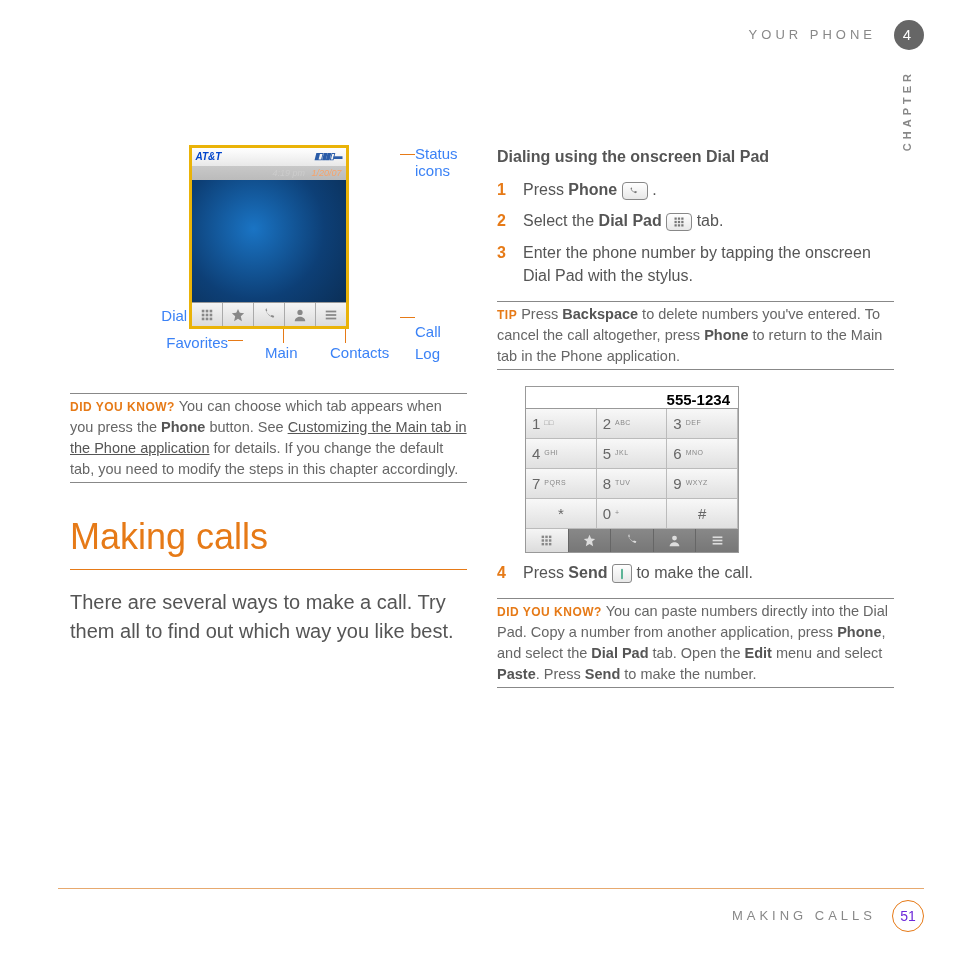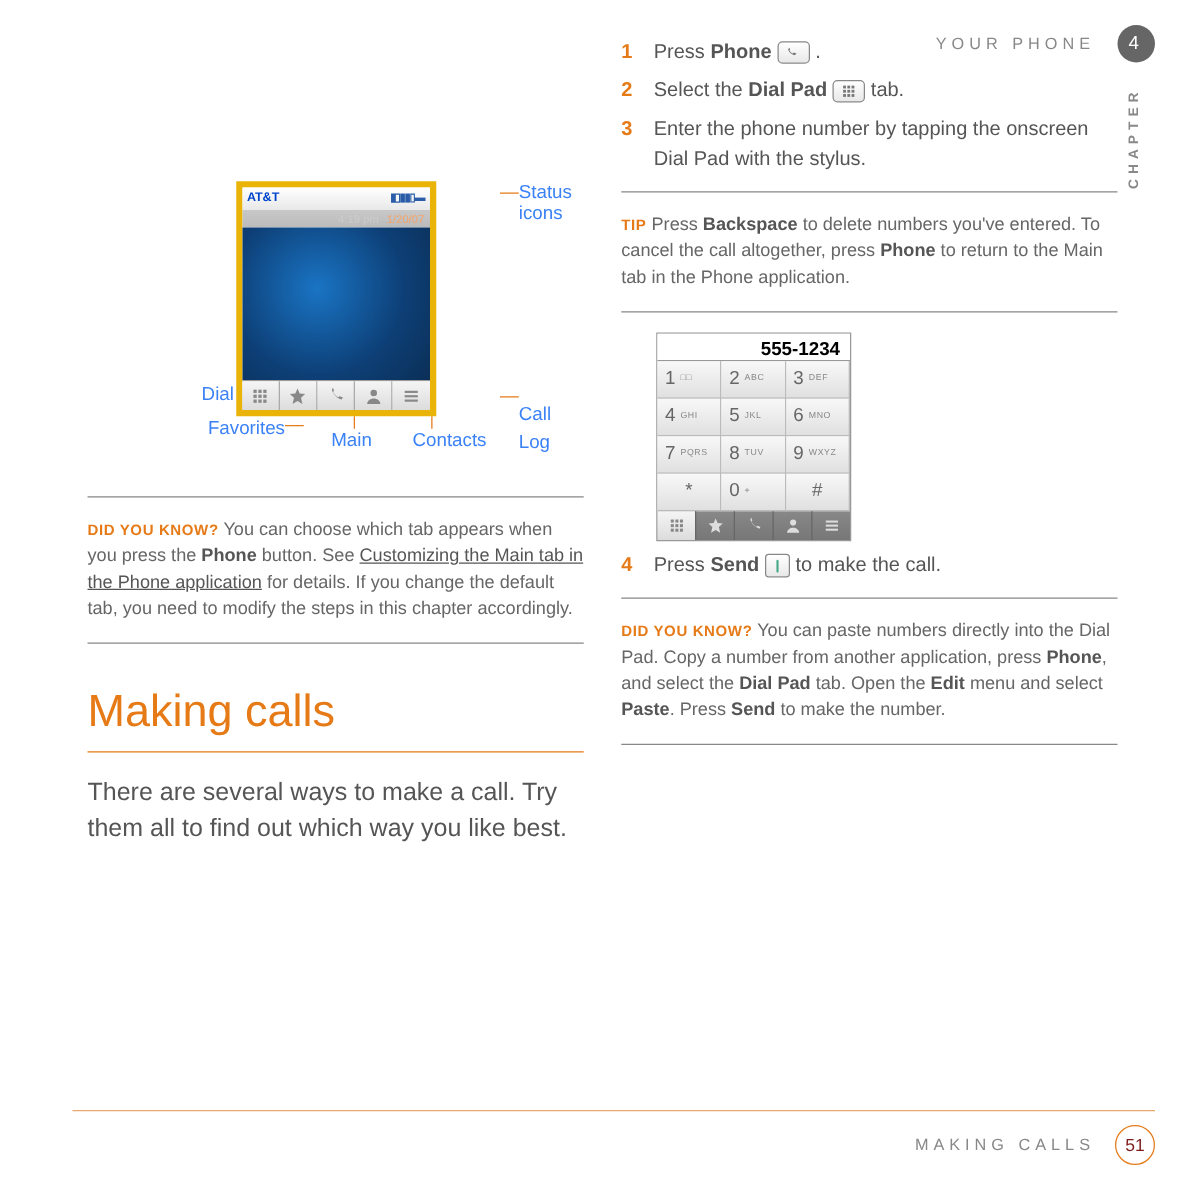--- a/index.html
+++ b/index.html
@@ -49,23 +49,24 @@
     letter-spacing: 4px;
     font-size: 11px;
     color: #888;
     font-weight: 600;
   }
 
   
   .phone-area { margin-top: 115px; display: flex; flex-direction: column; align-items: center; position: relative; }
   .phone-mock {
     width: 160px;
-    border: 5px solid #eab308;
+    border: 3px solid #eab308;
     background: #fff;
     position: relative;
+    font-style: italic;
   }
   .pm-status {
     height: 18px;
     background: linear-gradient(#fff,#e8e8e8);
     font-size: 10px;
     color: #0044cc;
     font-weight: bold;
     padding: 2px 4px;
     display: flex; justify-content: space-between; align-items: center;
   }
@@ -103,21 +104,21 @@
   .ann-call-log { top: 275px; left: 345px; margin-top: 16px; }
   .ann-contacts { top: 312px; left: 260px; }
   .ann-dial-pad { top: 275px; left: 73px; text-align:right; width:75px;}
   .ann-favorites { top: 302px; left: 73px; text-align:right; width:85px;}
   .ann-main { top: 312px; left: 195px; }
 
   
   .info-box {
     border-top: 1px solid #888;
     border-bottom: 1px solid #888;
-    padding: 16px 0;
+    padding: 2px 0;
     font-size: 14.5px;
     color: #666;
     margin: 14px 0;
   }
   .info-box .lead {
     color: #e67a17;
     font-weight: 700;
     font-size: 12px;
     letter-spacing: 0.5px;
   }
@@ -169,21 +170,21 @@
     min-width: 26px;
   }
   .inline-icon.vert {
     min-width: 14px; height: 19px; padding:1px 3px;
     border-radius: 3px;
   }
   .inline-icon svg { width: 12px; height: 12px; fill: #777; }
 
   
   .dialpad-mock {
-    width: 156px;
+    width: 214px;
     margin: 16px 0 8px 28px;
     border: 1px solid #999;
   }
   .dp-display {
     height: 22px; background: #fff; color: #000;
     font-weight: 700; font-size: 15px;
     text-align: right; padding: 2px 8px;
     border-bottom: 1px solid #999;
     font-family: Arial, sans-serif;
   }
@@ -230,21 +231,21 @@
     position: absolute;
     bottom: 65px; left: 58px; right: 30px;
     height: 1px; background: #e7a96f;
   }
   .footer-text { letter-spacing: 4px; font-size: 13px; color: #888; }
   .page-circle {
     width: 32px; height: 32px;
     border: 1.5px solid #e67a17;
     border-radius: 50%;
     display: flex; align-items: center; justify-content: center;
-    color: #7f1d1d; font-size: 14px;
+    color: #6d28d9; font-size: 14px;
   }
 </style>
 </head>
 <body>
 
 <div class="header-right">
   <span>YOUR PHONE</span>
   <span class="chapter-circle">4</span>
 </div>
 <div class="chapter-vert">CHAPTER</div>
@@ -323,20 +324,21 @@
 
     <div class="info-box">
       <span class="lead">DID YOU KNOW?</span><span> You can choose which tab appears when you press the </span><b>Phone</b><span> button. See </span><a href="#">Customizing the Main tab in the Phone application</a><span> for details. If you change the default tab, you need to modify the steps in this chapter accordingly.</span>
     </div>
 
     <h1 class="section">Making calls</h1>
     <p class="intro">There are several ways to make a call. Try them all to find out which way you like best.</p>
   </div>
 
   <div class="right-col">
+    <div class="subhead">Dialing using the onscreen Dial Pad</div>
     <ol class="steps">
       <li>
         <span>
           <span>Press </span><b>Phone</b>
           <span class="inline-icon">
               <svg viewBox="0 0 16 10">
                 <path d="M2 2c1 3 4 5 7 6l2-2-3-1-1 1c-1.5-.7-3-2-3.7-3.5l1-1L3 0z" fill="#777"></path>
               </svg>
             </span>
           <span>.</span>

